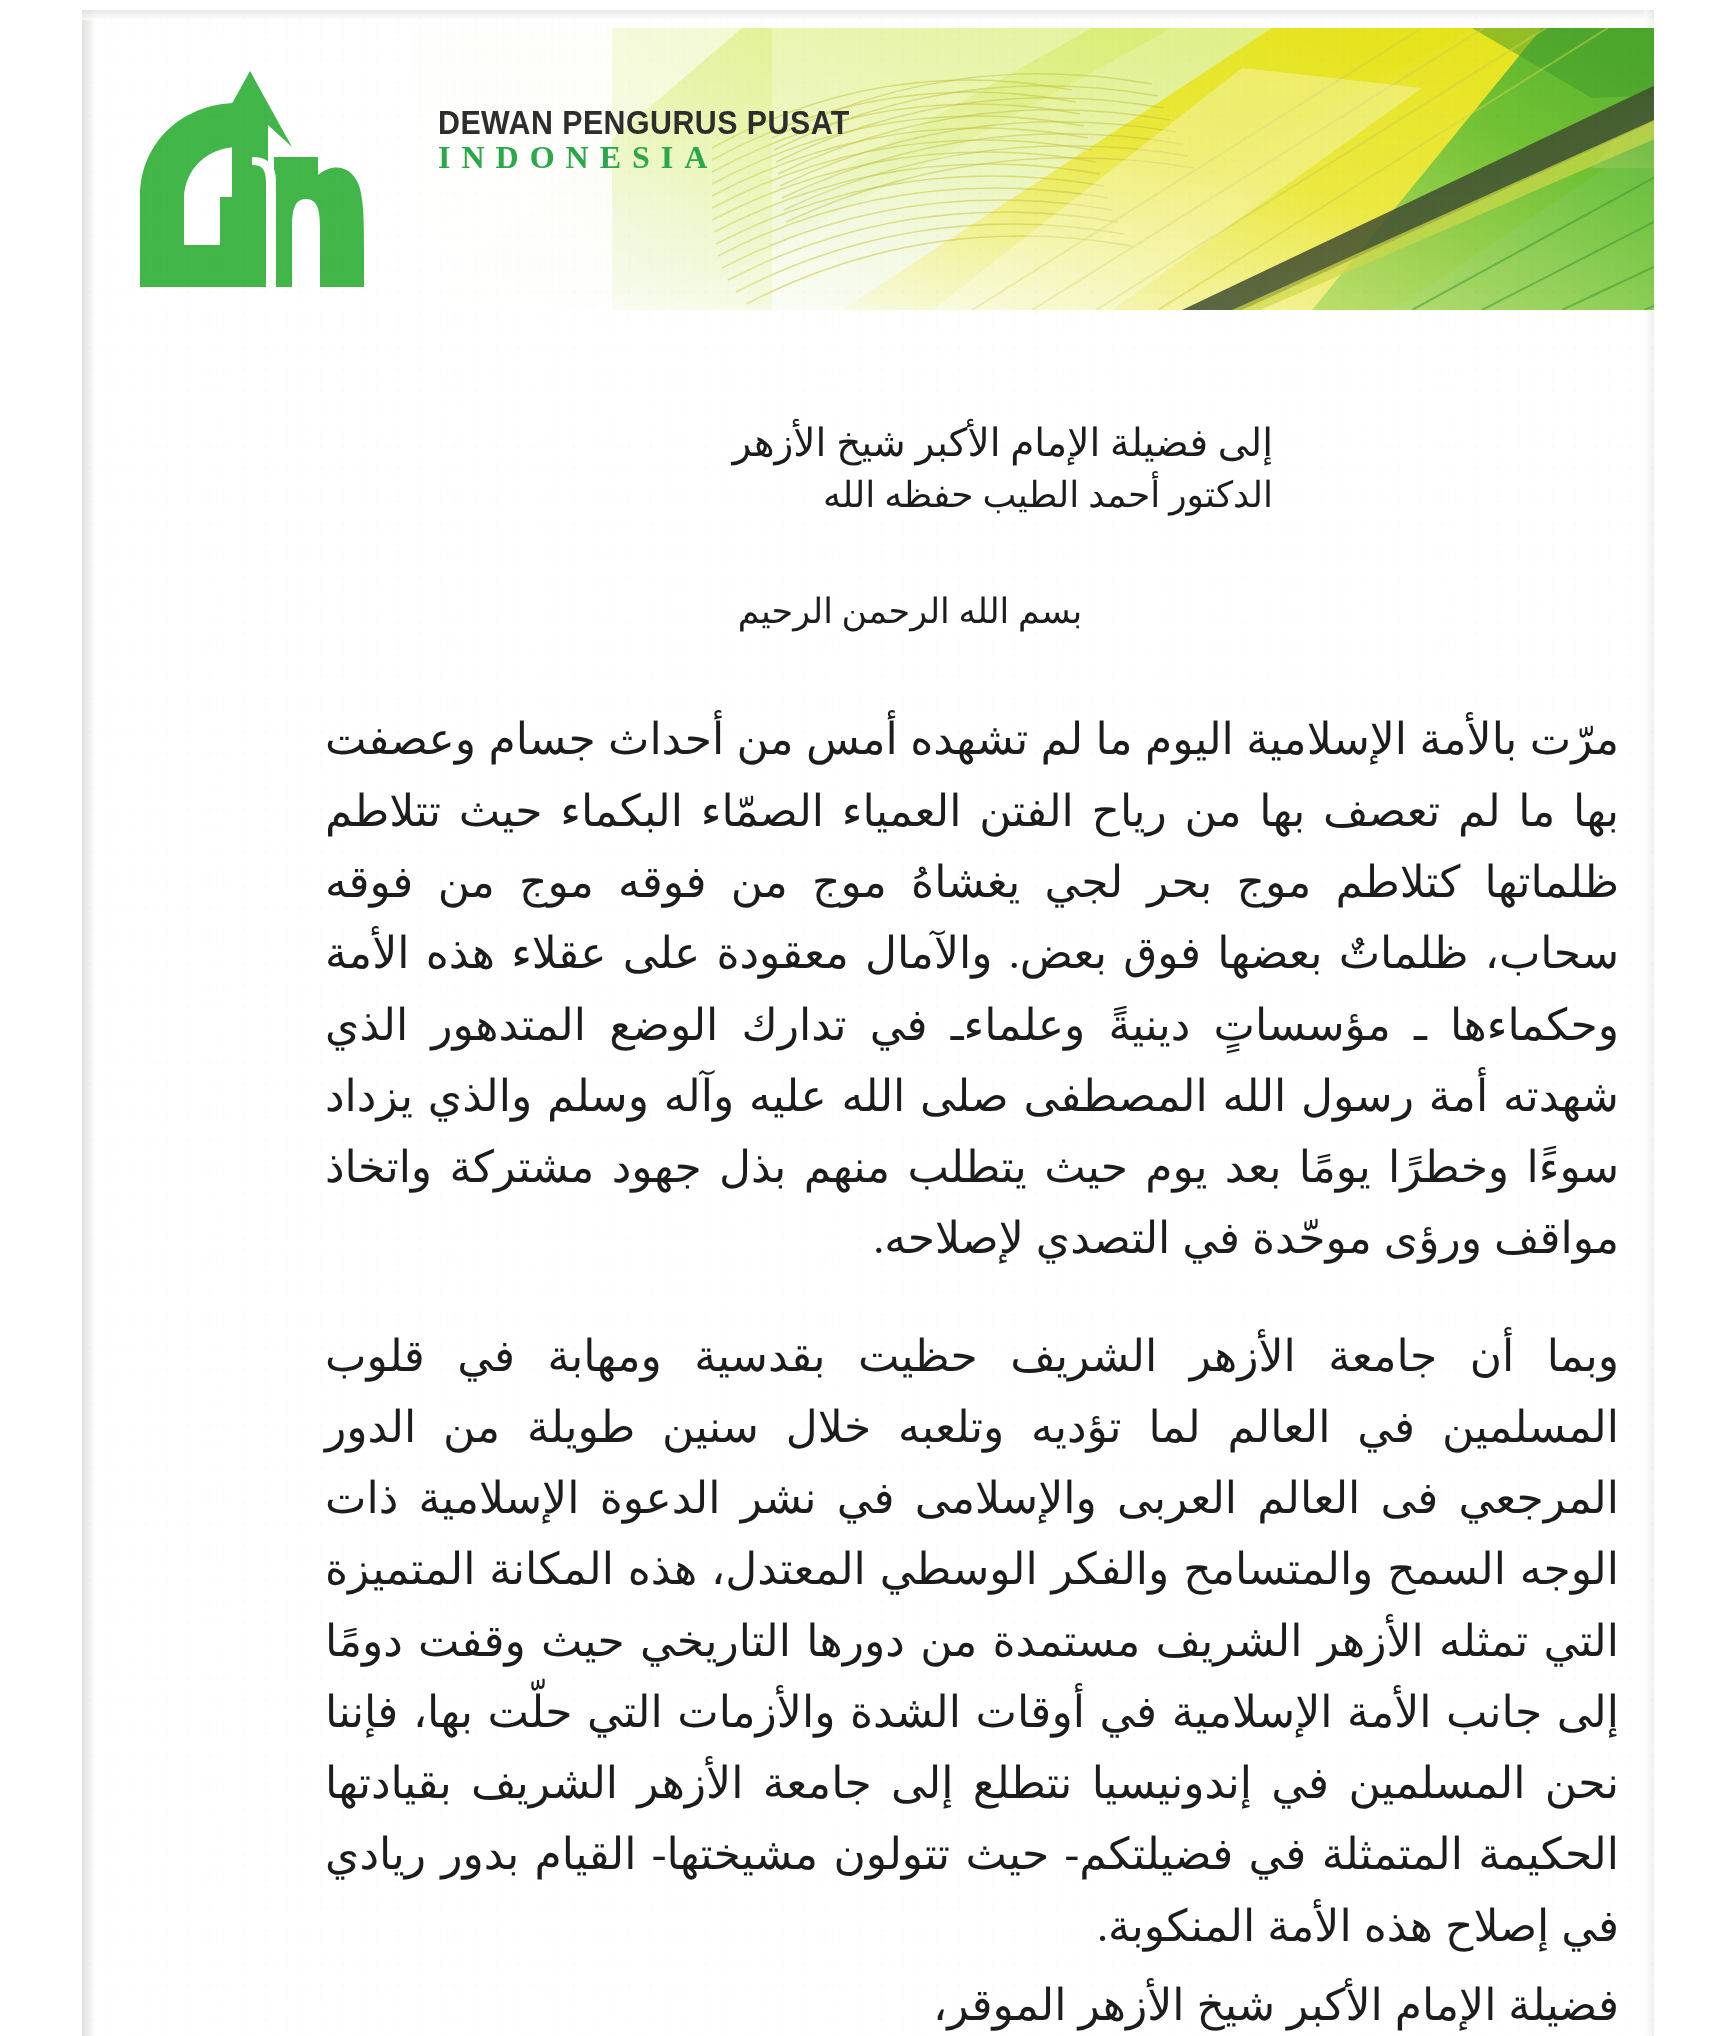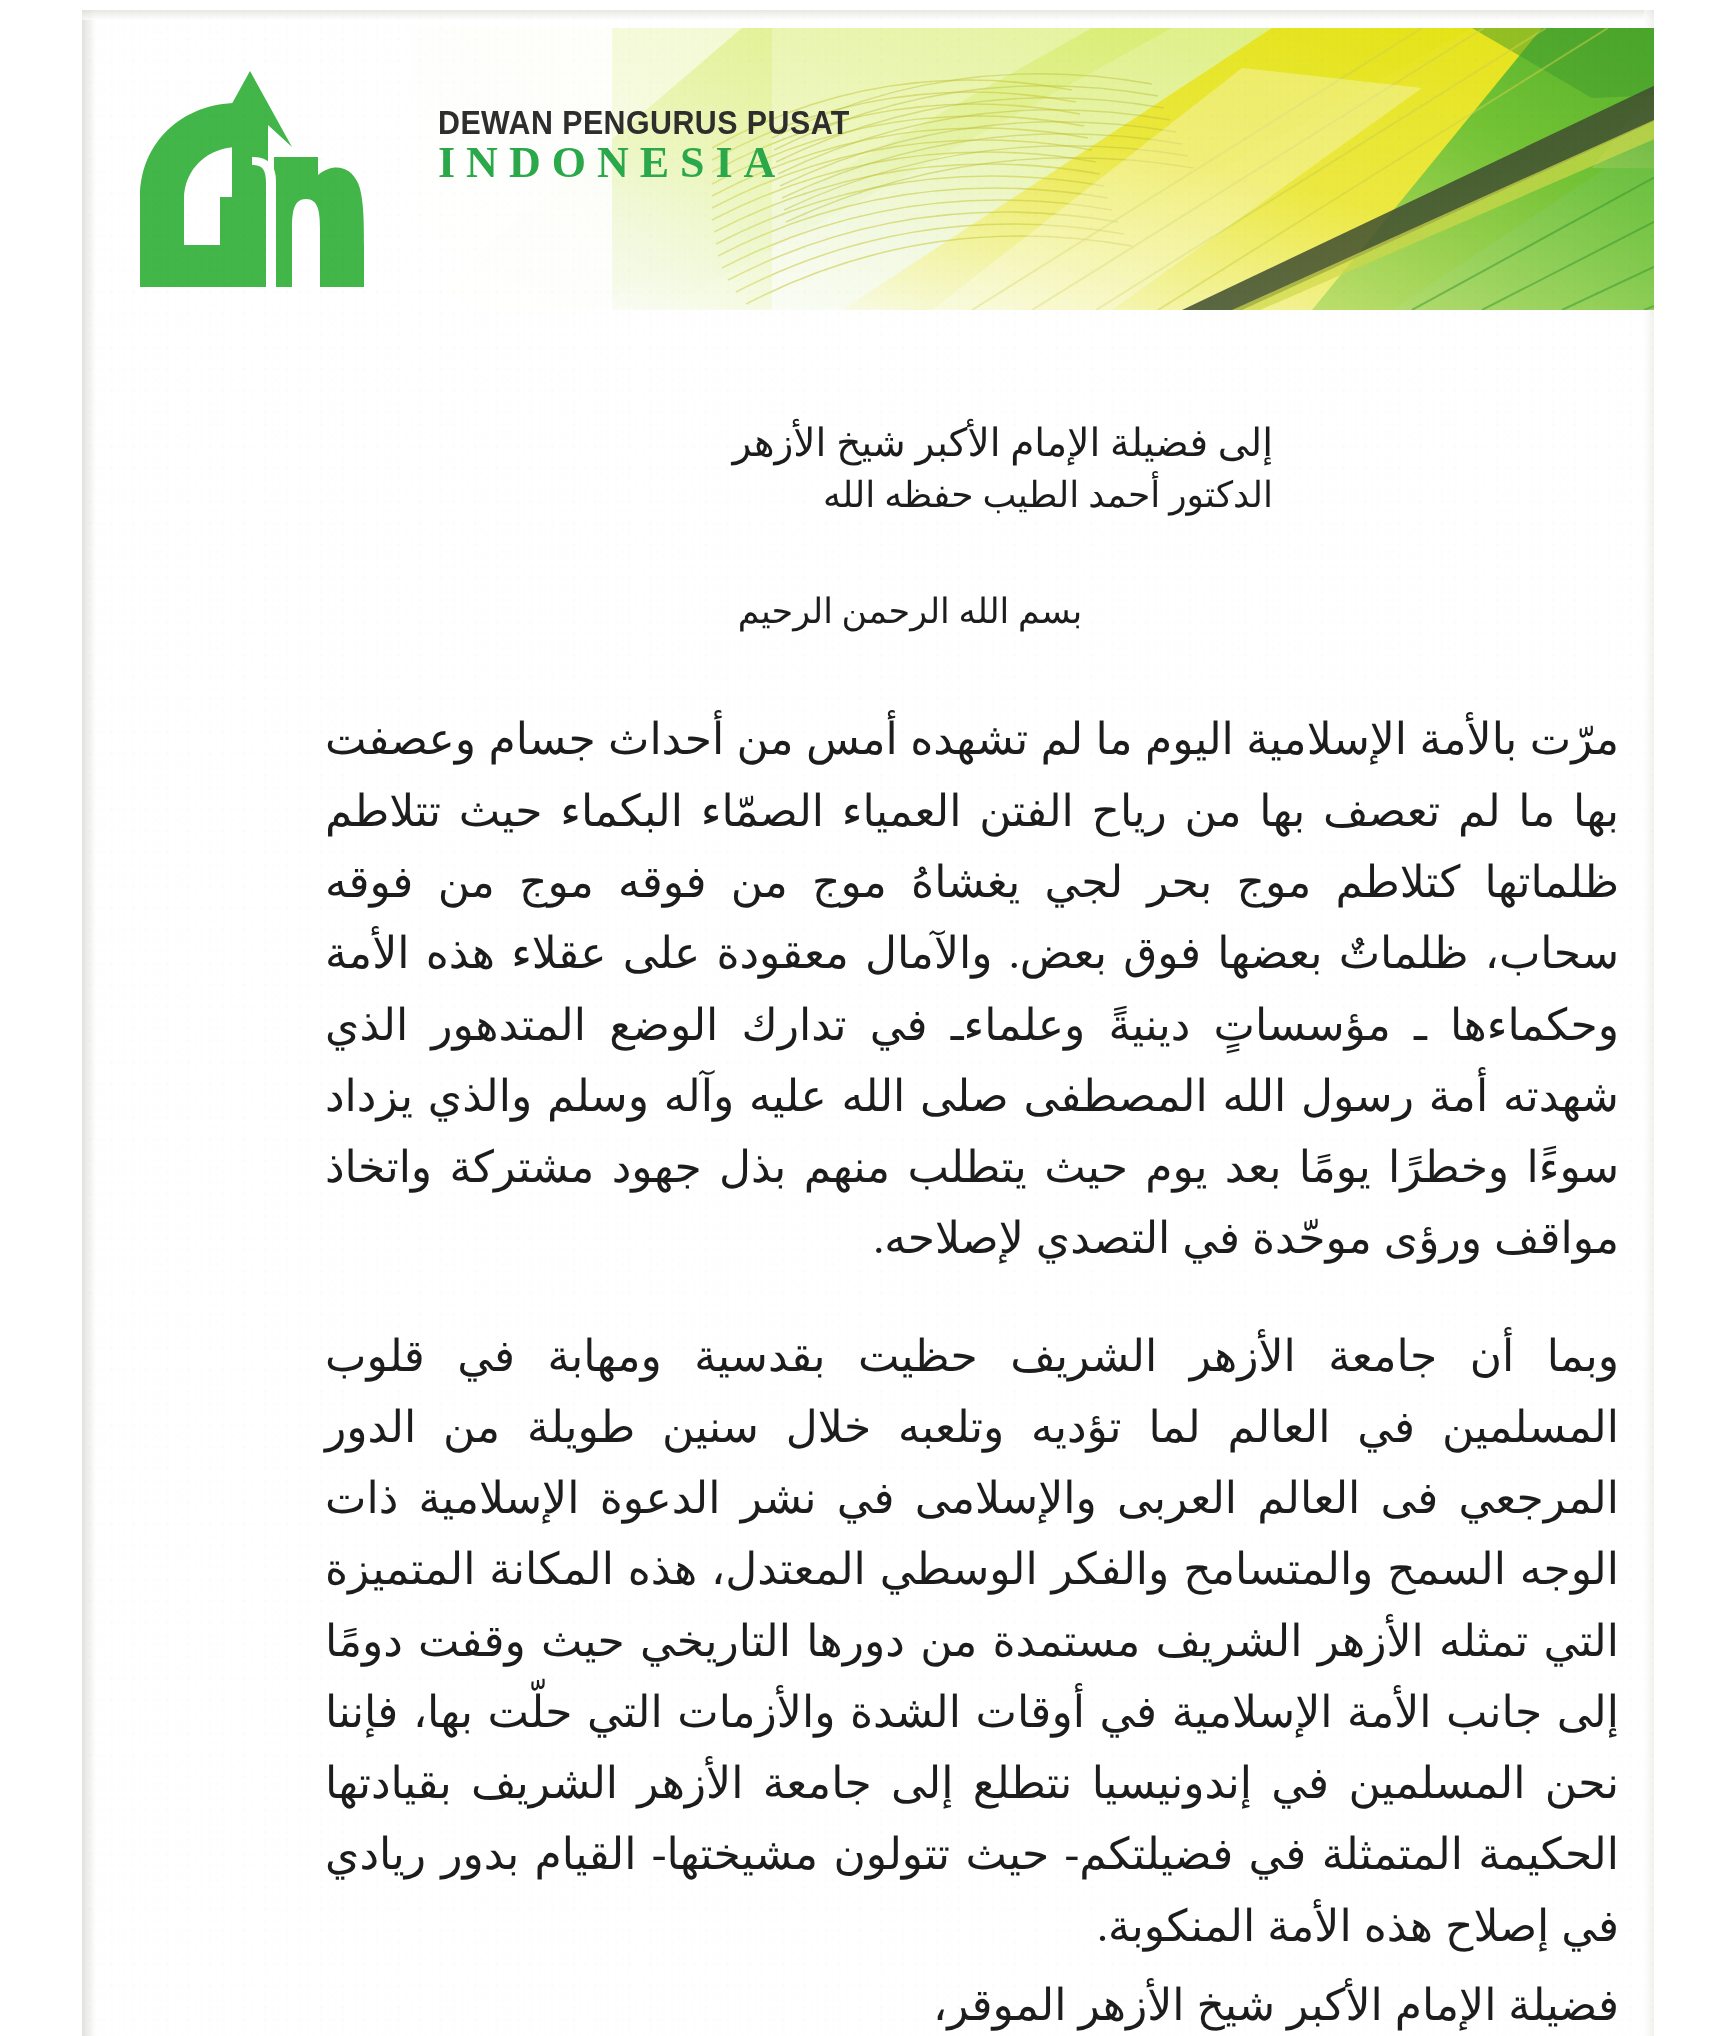--- a/index.html
+++ b/index.html
@@ -97,21 +97,21 @@
     font-size: 66px;
     letter-spacing: 2px;
     color: #e8444f;
     line-height: 1.04;
     margin-top: 4px;
     white-space: nowrap;
   }
   .wm-line3 {
     font-family: "Liberation Serif", serif;
     font-weight: bold;
-    font-size: 44px;
+    font-size: 32px;
     letter-spacing: 11px;
     color: #2aa84a;
     line-height: 1;
     margin-top: 2px;
     white-space: nowrap;
   }
 
   
   .letter {
     position: absolute;

